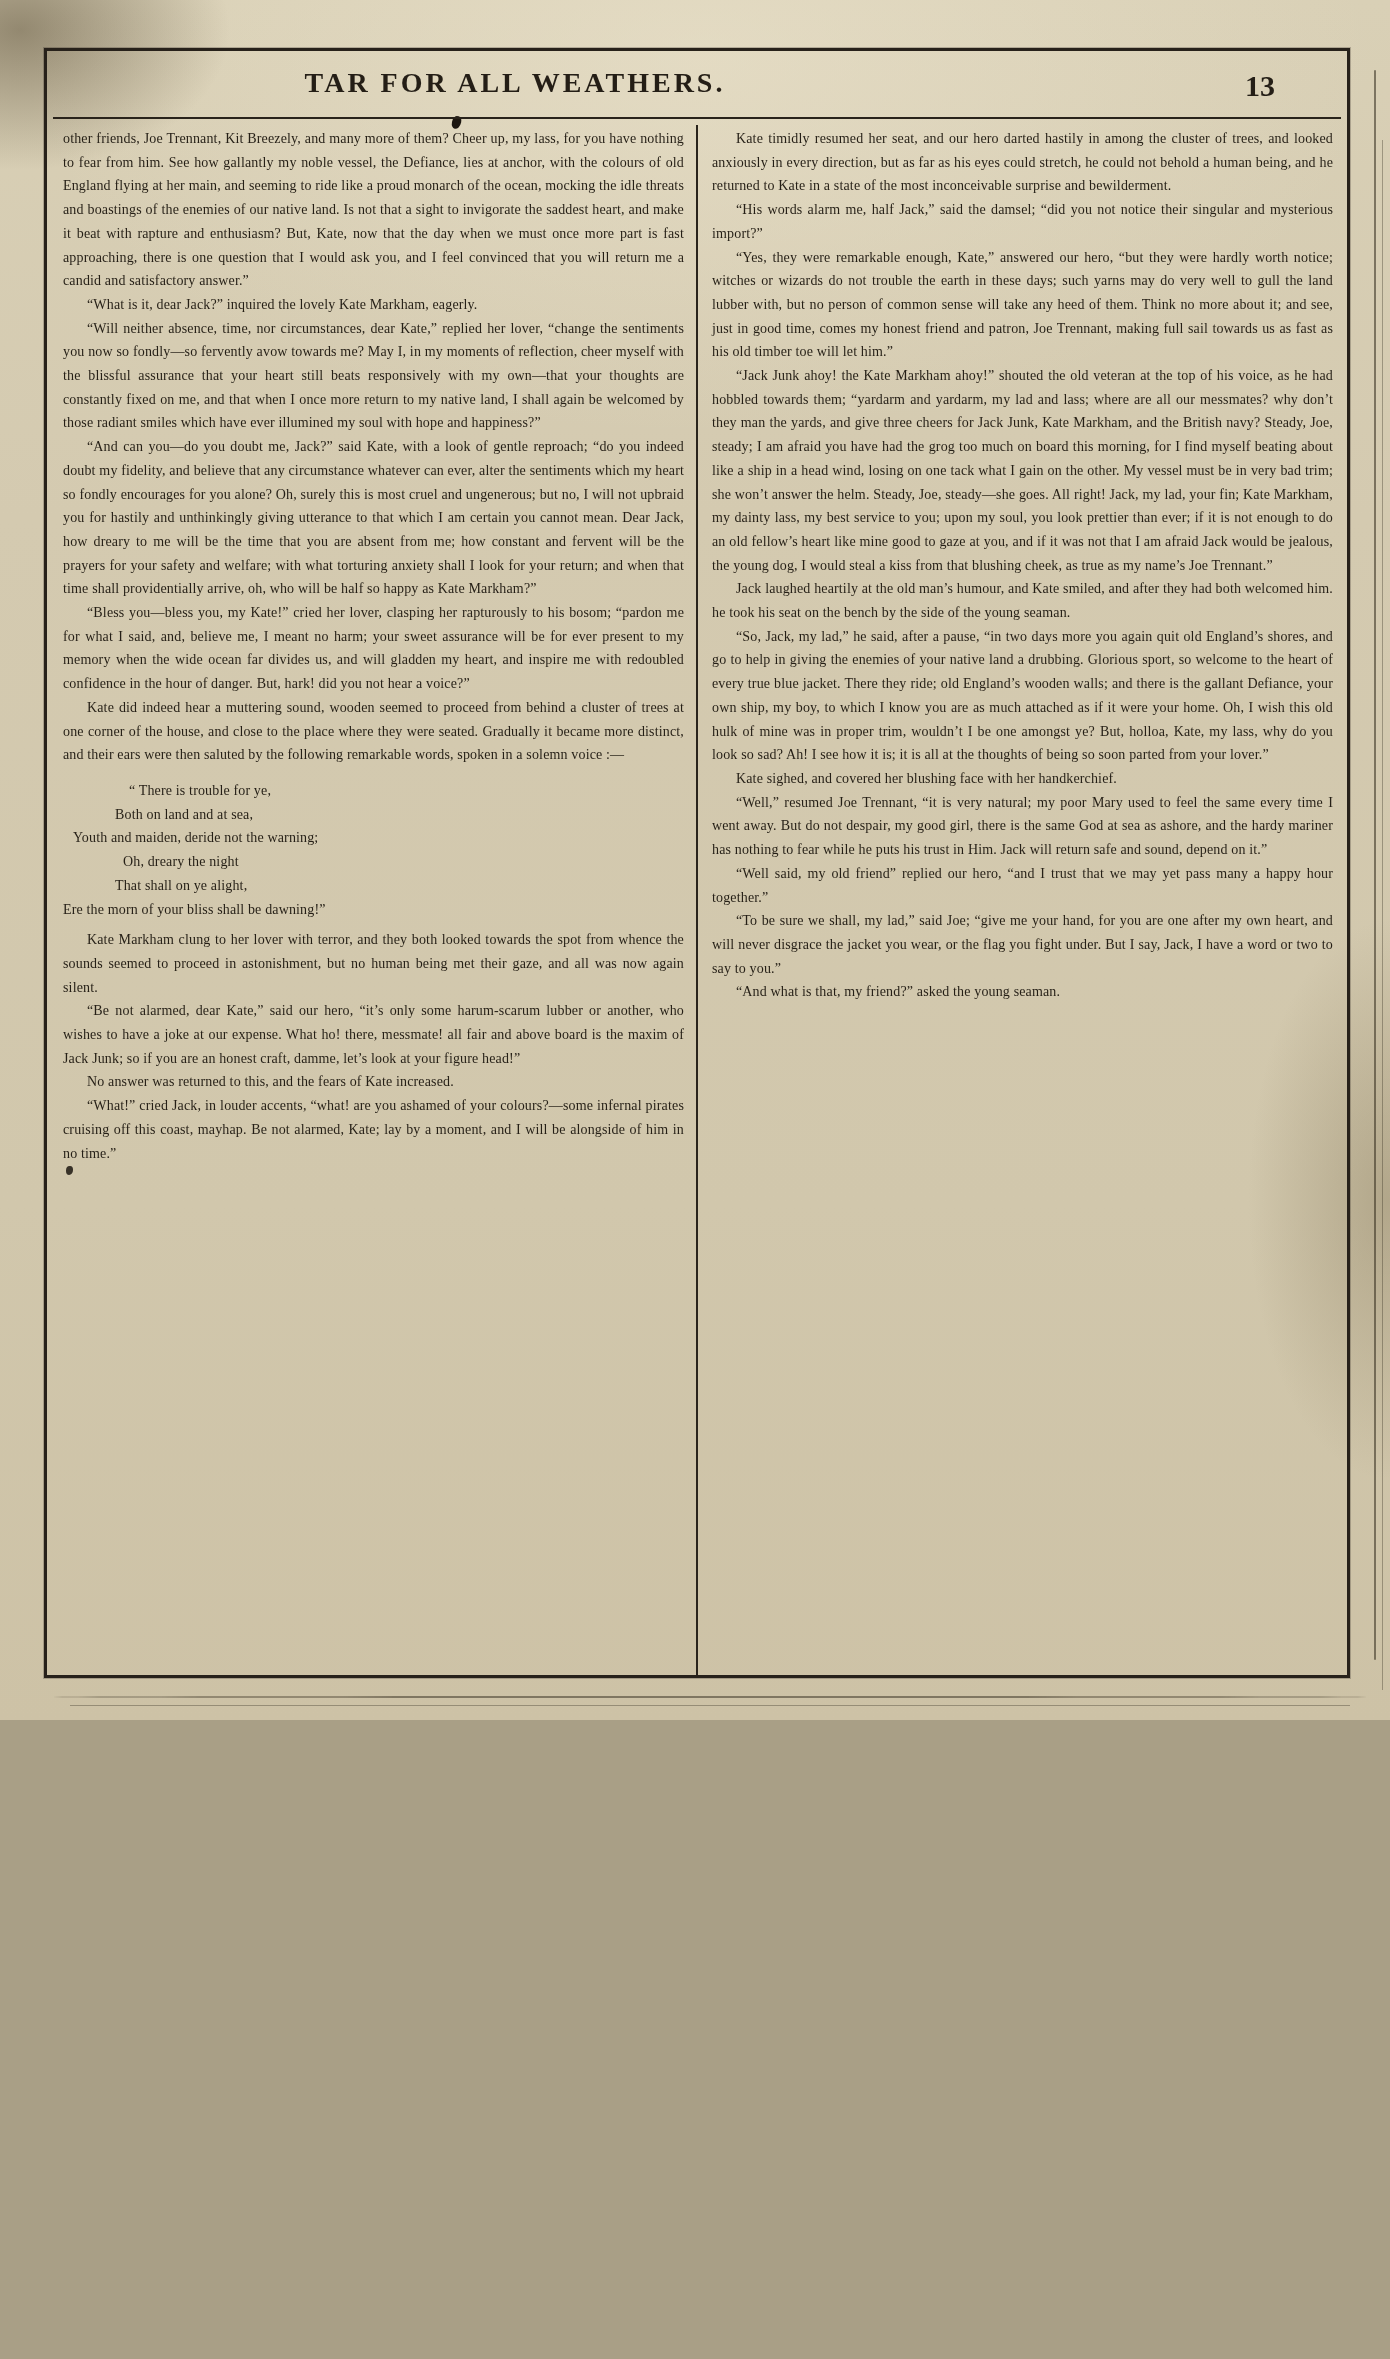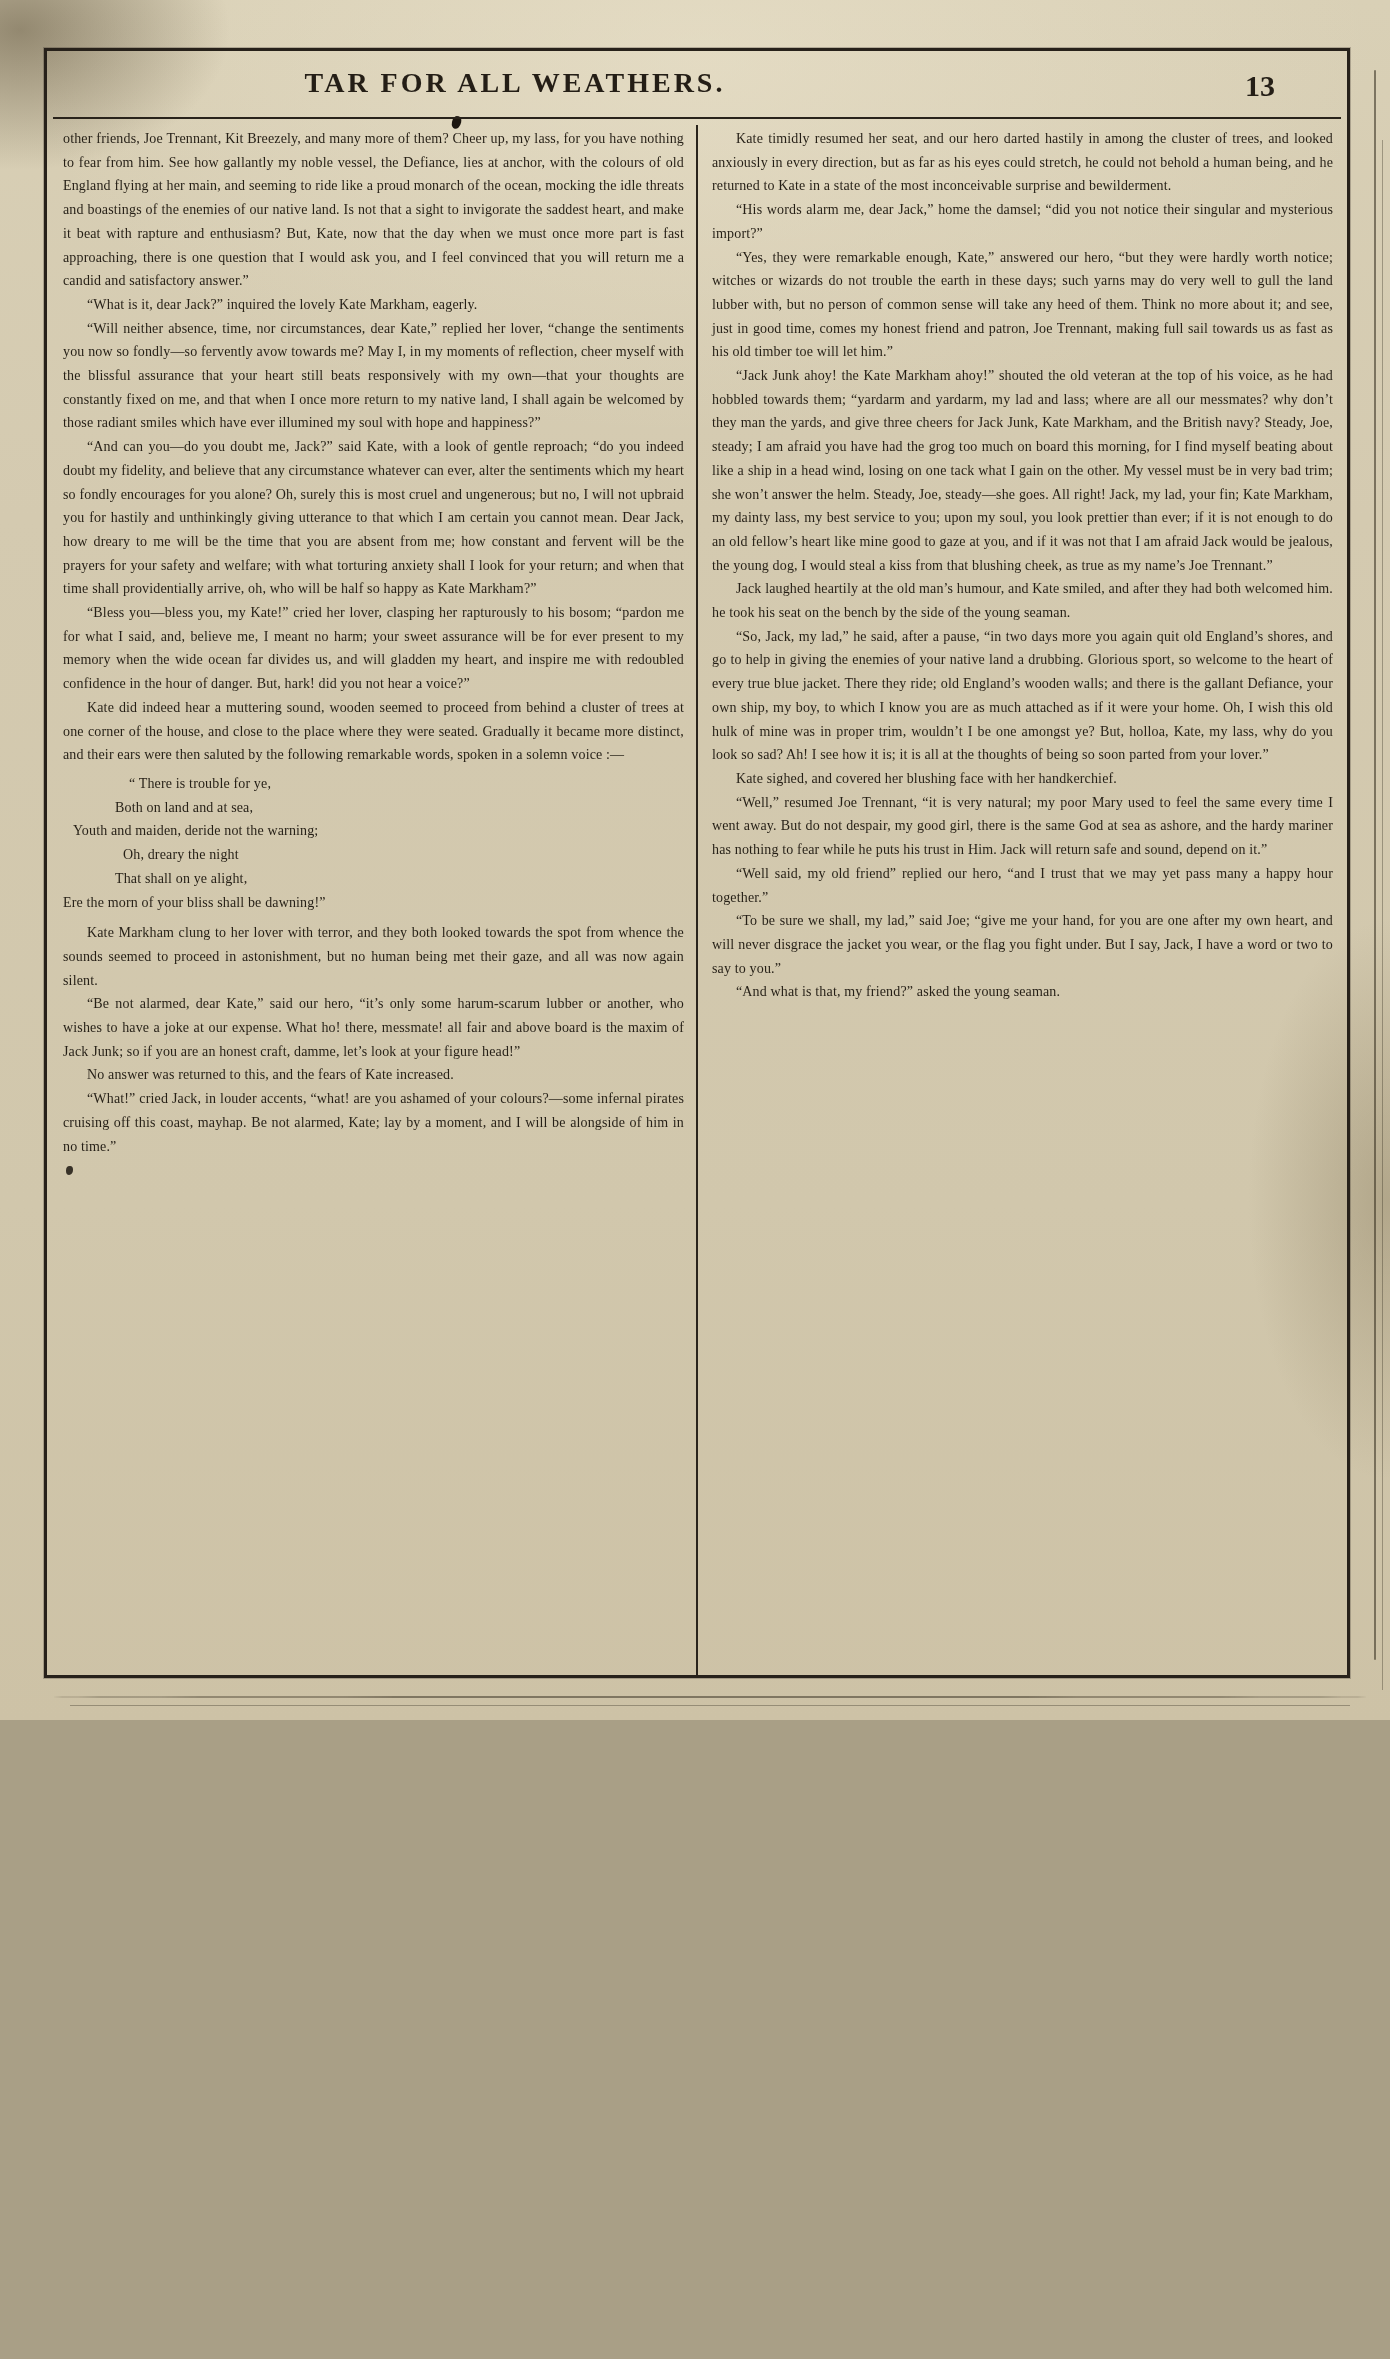--- a/index.html
+++ b/index.html
@@ -86,21 +86,21 @@
     flex: 0 0 2px;
     background: #2a241c;
     margin-bottom: 0;
   }
   .para {
     margin: 0;
     text-indent: 24px;
   }
   .para.no-indent { text-indent: 0; }
   .verse {
-    margin: 5px 0 7px 0;
+    margin: 12px 0 7px 0;
   }
   .verse-line { white-space: nowrap; }
   .verse-line:nth-child(1) { padding-left: 66px; }
   .verse-line:nth-child(2) { padding-left: 52px; }
   .verse-line:nth-child(3) { padding-left: 10px; }
   .verse-line:nth-child(4) { padding-left: 60px; }
   .verse-line:nth-child(5) { padding-left: 52px; }
   .verse-line:nth-child(6) { padding-left: 0px; }
 
   .ink-blot {
@@ -150,21 +150,21 @@
             <div class="verse-line">Ere the morn of your bliss shall be dawning!”</div>
           </div>
           <p class="para">Kate Markham clung to her lover with terror, and they both looked towards the spot from whence the sounds seemed to proceed in astonishment, but no human being met their gaze, and all was now again silent.</p>
           <p class="para">“Be not alarmed, dear Kate,” said our hero, “it’s only some harum-scarum lubber or another, who wishes to have a joke at our expense. What ho! there, messmate! all fair and above board is the maxim of Jack Junk; so if you are an honest craft, damme, let’s look at your figure head!”</p>
           <p class="para">No answer was returned to this, and the fears of Kate increased.</p>
           <p class="para">“What!” cried Jack, in louder accents, “what! are you ashamed of your colours?—some infernal pirates cruising off this coast, mayhap. Be not alarmed, Kate; lay by a moment, and I will be alongside of him in no time.”</p>
         </div>
       <div class="column-divider"></div>
       <div class="column column-right">
           <p class="para">Kate timidly resumed her seat, and our hero darted hastily in among the cluster of trees, and looked anxiously in every direction, but as far as his eyes could stretch, he could not behold a human being, and he returned to Kate in a state of the most inconceivable surprise and bewilderment.</p>
-          <p class="para">“His words alarm me, dear Jack,” home the damsel; “did you not notice their singular and mysterious import?”</p>
+          <p class="para">“His words alarm me, half Jack,” said the damsel; “did you not notice their singular and mysterious import?”</p>
           <p class="para">“Yes, they were remarkable enough, Kate,” answered our hero, “but they were hardly worth notice; witches or wizards do not trouble the earth in these days; such yarns may do very well to gull the land lubber with, but no person of common sense will take any heed of them. Think no more about it; and see, just in good time, comes my honest friend and patron, Joe Trennant, making full sail towards us as fast as his old timber toe will let him.”</p>
           <p class="para">“Jack Junk ahoy! the Kate Markham ahoy!” shouted the old veteran at the top of his voice, as he had hobbled towards them; “yardarm and yardarm, my lad and lass; where are all our messmates? why don’t they man the yards, and give three cheers for Jack Junk, Kate Markham, and the British navy? Steady, Joe, steady; I am afraid you have had the grog too much on board this morning, for I find myself beating about like a ship in a head wind, losing on one tack what I gain on the other. My vessel must be in very bad trim; she won’t answer the helm. Steady, Joe, steady—she goes. All right! Jack, my lad, your fin; Kate Markham, my dainty lass, my best service to you; upon my soul, you look prettier than ever; if it is not enough to do an old fellow’s heart like mine good to gaze at you, and if it was not that I am afraid Jack would be jealous, the young dog, I would steal a kiss from that blushing cheek, as true as my name’s Joe Trennant.”</p>
           <p class="para">Jack laughed heartily at the old man’s humour, and Kate smiled, and after they had both welcomed him. he took his seat on the bench by the side of the young seaman.</p>
           <p class="para">“So, Jack, my lad,” he said, after a pause, “in two days more you again quit old England’s shores, and go to help in giving the enemies of your native land a drubbing. Glorious sport, so welcome to the heart of every true blue jacket. There they ride; old England’s wooden walls; and there is the gallant Defiance, your own ship, my boy, to which I know you are as much attached as if it were your home. Oh, I wish this old hulk of mine was in proper trim, wouldn’t I be one amongst ye? But, holloa, Kate, my lass, why do you look so sad? Ah! I see how it is; it is all at the thoughts of being so soon parted from your lover.”</p>
           <p class="para">Kate sighed, and covered her blushing face with her handkerchief.</p>
           <p class="para">“Well,” resumed Joe Trennant, “it is very natural; my poor Mary used to feel the same every time I went away. But do not despair, my good girl, there is the same God at sea as ashore, and the hardy mariner has nothing to fear while he puts his trust in Him. Jack will return safe and sound, depend on it.”</p>
           <p class="para">“Well said, my old friend” replied our hero, “and I trust that we may yet pass many a happy hour together.”</p>
           <p class="para">“To be sure we shall, my lad,” said Joe; “give me your hand, for you are one after my own heart, and will never disgrace the jacket you wear, or the flag you fight under. But I say, Jack, I have a word or two to say to you.”</p>
           <p class="para">“And what is that, my friend?” asked the young seaman.</p>
         </div>

